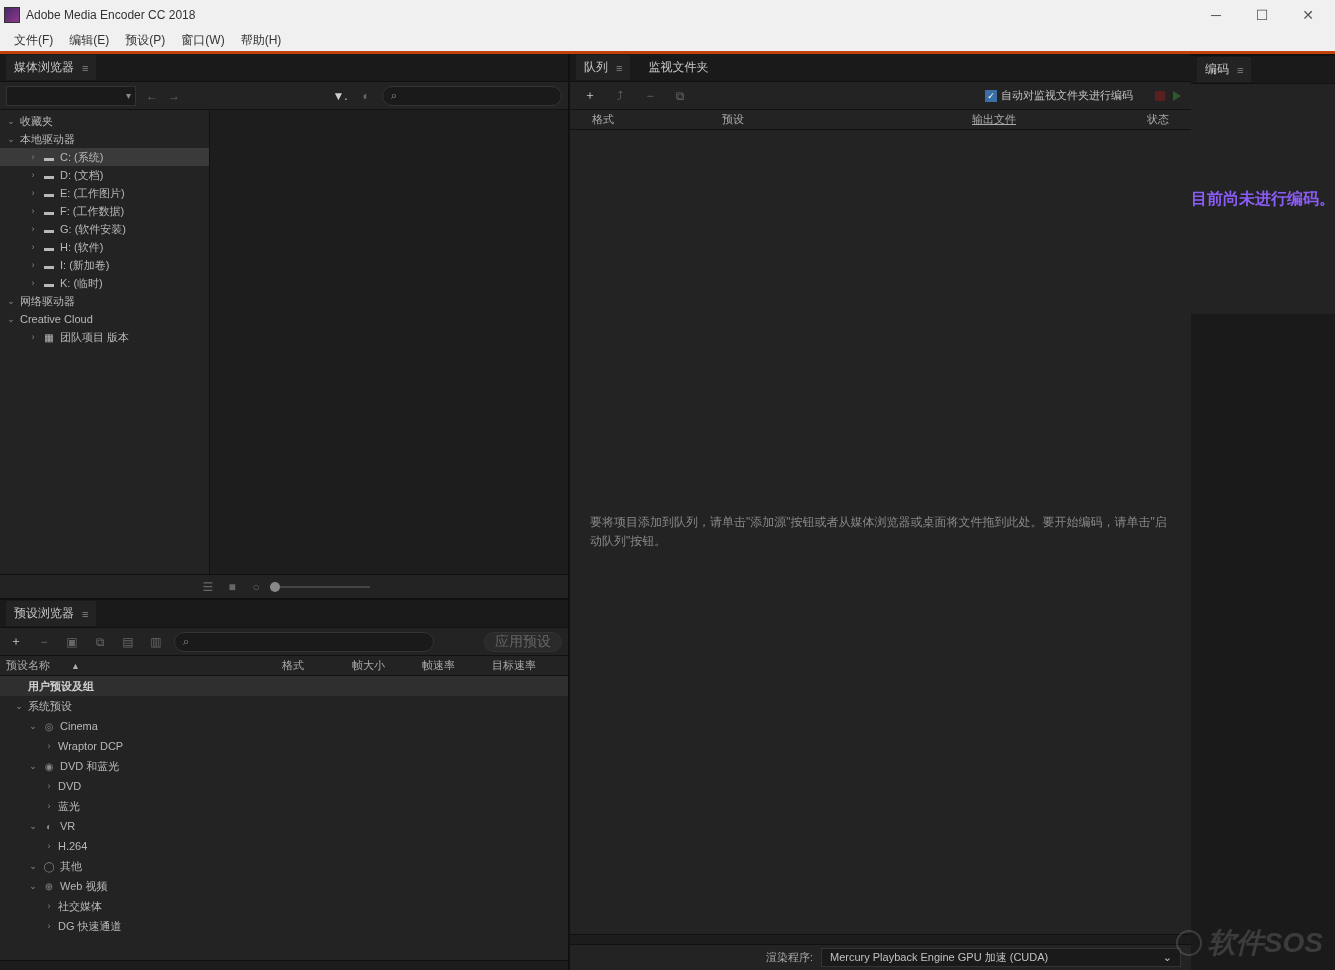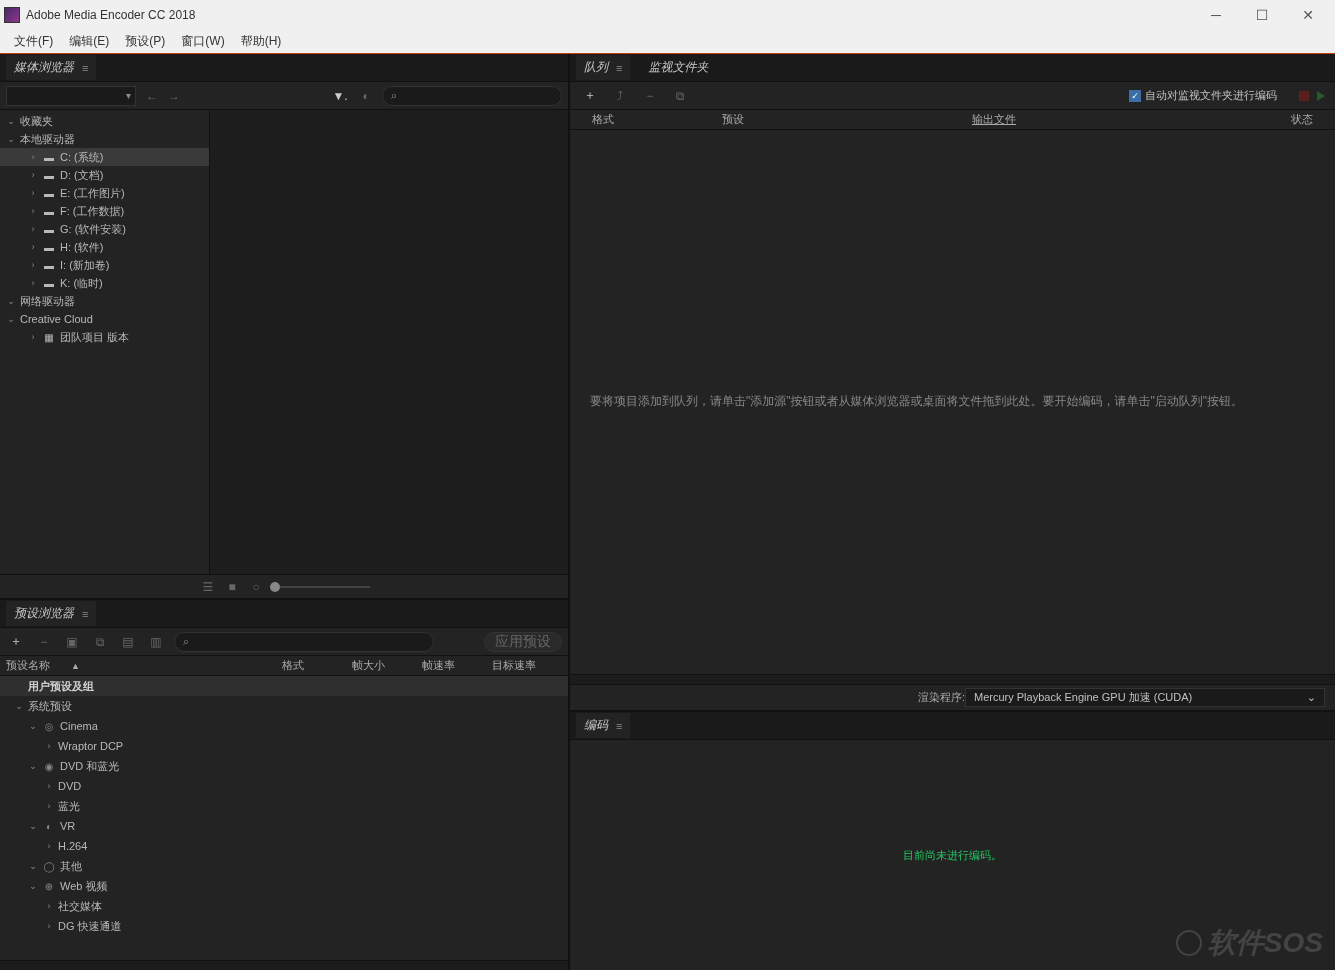--- a/index.html
+++ b/index.html
@@ -2,28 +2,28 @@
 <html><head>
 <meta charset="utf-8">
 <style>
 * { margin: 0; padding: 0; box-sizing: border-box; font-family: "Microsoft YaHei", "Segoe UI", sans-serif; }
 body { background: #1e1e1e; color: #c8c8c8; font-size: 12px; width: 1335px; height: 970px; overflow: hidden; display: flex; flex-direction: column; }
 .titlebar { background: #f0f0f0; height: 30px; display: flex; align-items: center; padding: 0 4px; color: #333; }
 .titlebar-icon { width: 16px; height: 16px; background: linear-gradient(135deg,#4a2668,#8b3a8b); margin-right: 6px; border: 1px solid #333; }
 .titlebar-title { flex: 1; font-size: 12px; }
 .titlebar-controls { display: flex; }
 .titlebar-btn { width: 46px; height: 30px; display: flex; align-items: center; justify-content: center; color: #555; font-size: 14px; }
-.menubar { background: #f0f0f0; height: 24px; display: flex; align-items: center; padding: 0 6px; color: #333; border-bottom: 1px solid #c2410c; }
+.menubar { background: #f0f0f0; height: 24px; display: flex; align-items: center; padding: 0 6px; color: #333; border-bottom: 3px solid #c2410c; }
 .menubar-item { padding: 2px 8px; font-size: 12px; }
 .workspace { flex: 1; display: flex; background: #1a1a1a; min-height: 0; }
 .left-pane { width: 570px; display: flex; flex-direction: column; border-right: 2px solid #111; }
-.right-pane { flex: 1; display: flex; flex-direction: column; }
+.right-pane { flex: 1; display: flex; flex-direction: row; }
 .panel { display: flex; flex-direction: column; background: #232323; min-height: 0; }
 .panel-tabbar { height: 28px; display: flex; align-items: center; padding: 0 6px; border-bottom: 1px solid #111; background: #1a1a1a; }
-.panel-tab { padding: 4px 8px; font-size: 12px; color: #c8c8c8; display: flex; align-items: center; gap: 6px; font-style: italic; }
+.panel-tab { padding: 4px 8px; font-size: 12px; color: #c8c8c8; display: flex; align-items: center; gap: 6px; }
 .panel-tab.active { background: #232323; }
 .tab-menu-icon { font-size: 11px; color: #888; margin-left: 2px; }
 .panel-body { flex: 1; background: #232323; overflow: hidden; display: flex; flex-direction: column; }
 .media-toolbar { height: 28px; display: flex; align-items: center; padding: 4px 6px; gap: 6px; border-bottom: 1px solid #111; }
 .dropdown { width: 130px; height: 20px; background: #1a1a1a; border: 1px solid #333; display: flex; align-items: center; justify-content: flex-end; padding: 0 4px; color: #888; font-size: 10px; }
 .nav-arrows { display: flex; gap: 2px; }
 .icon-btn { width: 20px; height: 20px; display: flex; align-items: center; justify-content: center; color: #666; font-size: 12px; }
 .icon-btn.active { color: #ccc; }
 .spacer { flex: 1; }
 .search-box { width: 180px; height: 20px; background: #1a1a1a; border: 1px solid #333; border-radius: 10px; display: flex; align-items: center; padding: 0 8px; color: #888; font-size: 11px; }
@@ -55,25 +55,25 @@
 .checkbox { width: 12px; height: 12px; background: #3a6ea5; display:flex; align-items:center; justify-content:center; color:#fff; font-size:9px; }
 .queue-status-icons { display:flex; gap:8px; align-items:center; margin-left: 12px; }
 .stop-icon { width:10px; height:10px; background:#5a2020; }
 .play-icon-green { width:0; height:0; border-left:8px solid #2a5a2a; border-top:5px solid transparent; border-bottom:5px solid transparent; }
 .queue-columns { height: 20px; display: flex; align-items: center; padding: 0 22px; font-size: 11px; color: #aaa; border-bottom: 1px solid #111; }
 .q-col-format { width: 130px; }
 .q-col-preset { width: 250px; }
 .q-col-output { flex: 1; text-decoration: underline; }
 .q-col-status { width: 40px; text-align: right; }
 .queue-drop { flex: 1; display: flex; align-items: center; justify-content: flex-start; color: #888; font-size: 12px; padding: 0 20px; line-height: 1.6; }
-.render-row { height: 26px; display: flex; align-items: center; padding: 0 10px; border-top: 1px solid #111; background: #232323; font-size: 11px; justify-content: flex-end; }
+.render-row { height: 26px; display: flex; align-items: center; padding: 0 10px; gap: 8px; border-top: 1px solid #111; background: #232323; font-size: 11px; justify-content: flex-end; }
 .render-label { color: #aaa; }
 .render-select { width: 360px; height: 19px; background: #1a1a1a; border: 1px solid #333; padding: 0 8px; display: flex; align-items: center; justify-content: space-between; color: #c0c0c0; }
 .encode-panel { height: 260px; border-top: 2px solid #111; }
-.encode-body { flex: 1; display: flex; align-items: center; justify-content: center; color: #22c55e; font-size: 11px; background: #232323; }
+.encode-body { flex: 1; display: flex; align-items: center; justify-content: center; color: #8b5cf6; font-size: 16px; background: #232323; font-weight: bold; }
 .scrollbar-hint { height: 10px; background: #1c1c1c; border-top: 1px solid #111; }
 .watermark { position: fixed; right: 12px; bottom: 8px; font-size: 28px; color: rgba(255,255,255,0.15); font-style: italic; font-weight: bold; pointer-events: none; display:flex; align-items:center; gap:6px; }
 .watermark-icon { width:26px; height:26px; border: 2px solid rgba(255,255,255,0.15); border-radius:50%; position:relative; }
 .sort-arrow { font-size:9px; }
 </style>
 </head>
 <body>
 
 <div class="titlebar">
   <div class="titlebar-icon"></div>

